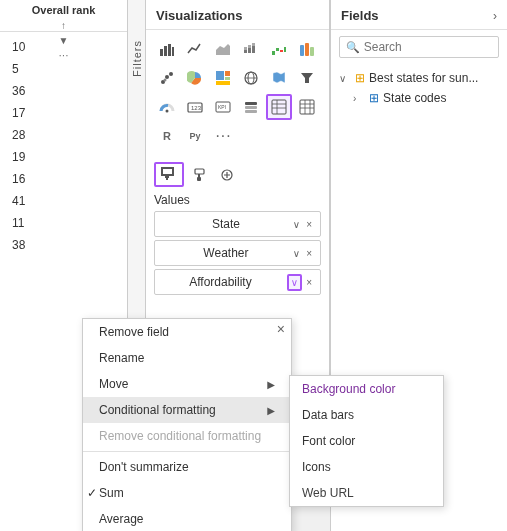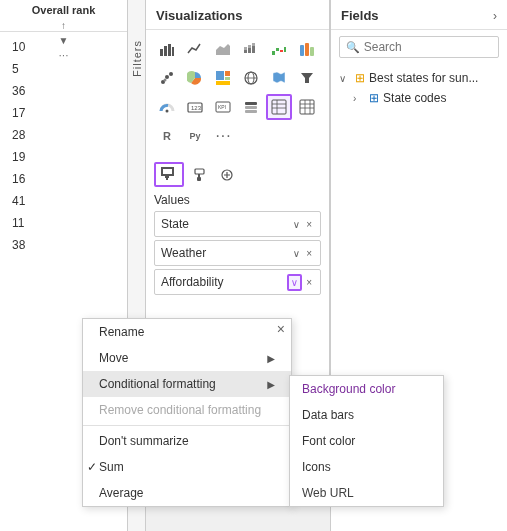--- a/index.html
+++ b/index.html
@@ -105,20 +105,21 @@
       border-radius: 2px;
       font-size: 14px;
       color: #555;
       border: 1px solid transparent;
     }
 
     
     .values-section {
       margin-top: 4px;
       padding: 0 8px;
+      text-align: center;
     }
     .values-header {
       display: flex;
       align-items: center;
       gap: 6px;
       margin-bottom: 6px;
     }
     .values-icon-box {
       border: 2px solid #a855f7;
       padding: 2px 4px;
@@ -543,20 +544,23 @@
         <span class="field-action-btn purple-box">∨</span>
         <span class="field-action-btn">×</span>
       </div>
     </div>
   </div>
 </div>
 
 <div class="context-menu" style="position:absolute; left:82px; top:318px; min-width:210px;">
   <span class="context-menu-close">×</span>
   <div class="context-menu-item">
+    <span>Remove field</span>
+  </div>
+  <div class="context-menu-item">
     <span>Rename</span>
   </div>
   <div class="context-menu-item">
     <span>Move</span>
     <span class="context-submenu-arrow">▶</span>
   </div>
   <div class="context-menu-item highlighted" style="background:#e8e8e8;">
     <span>Conditional formatting</span>
     <span class="context-submenu-arrow">▶</span>
   </div>

